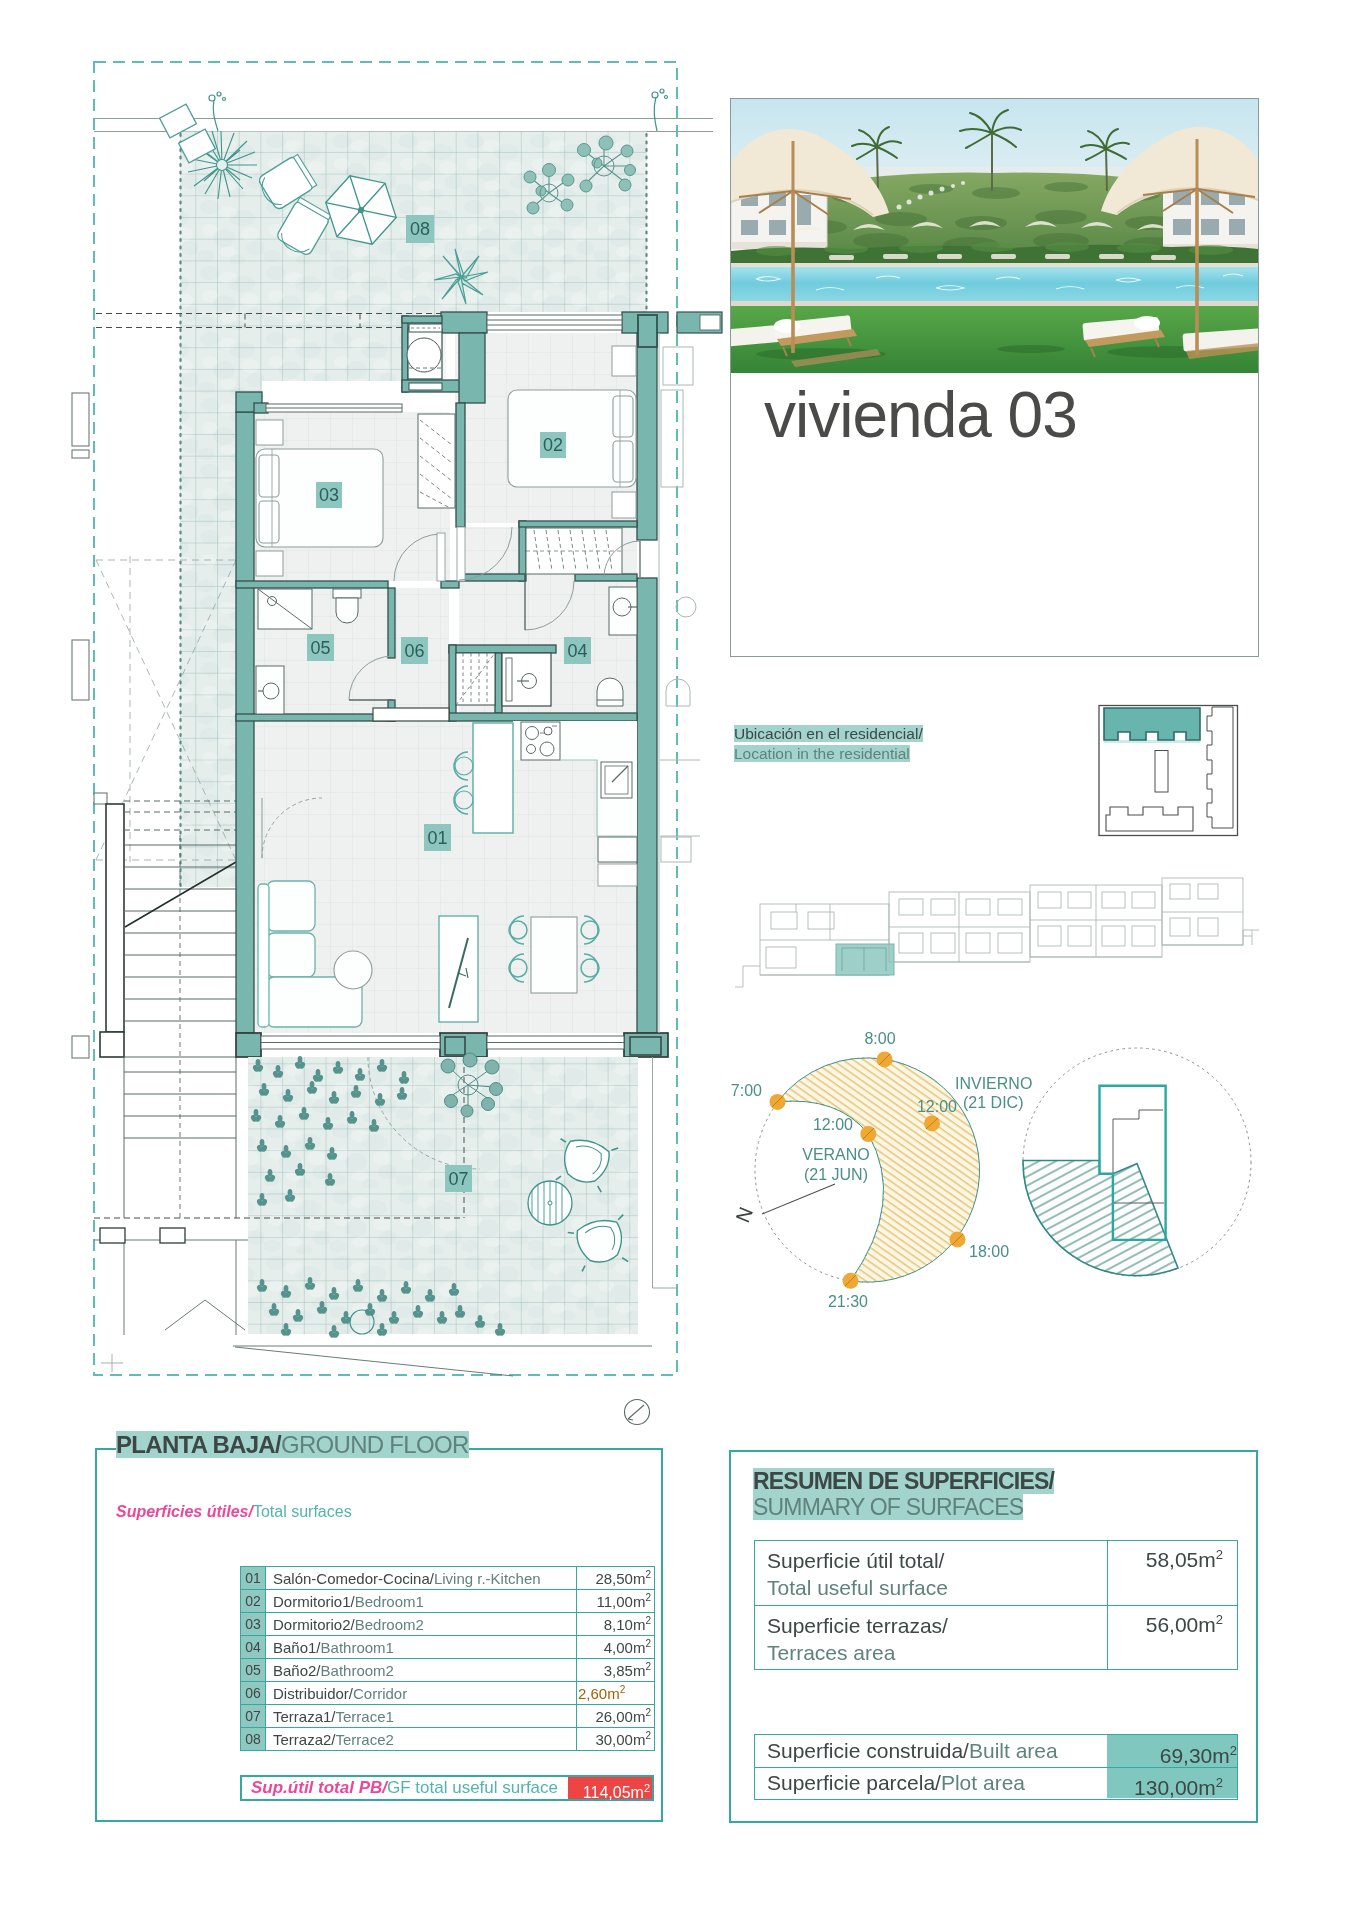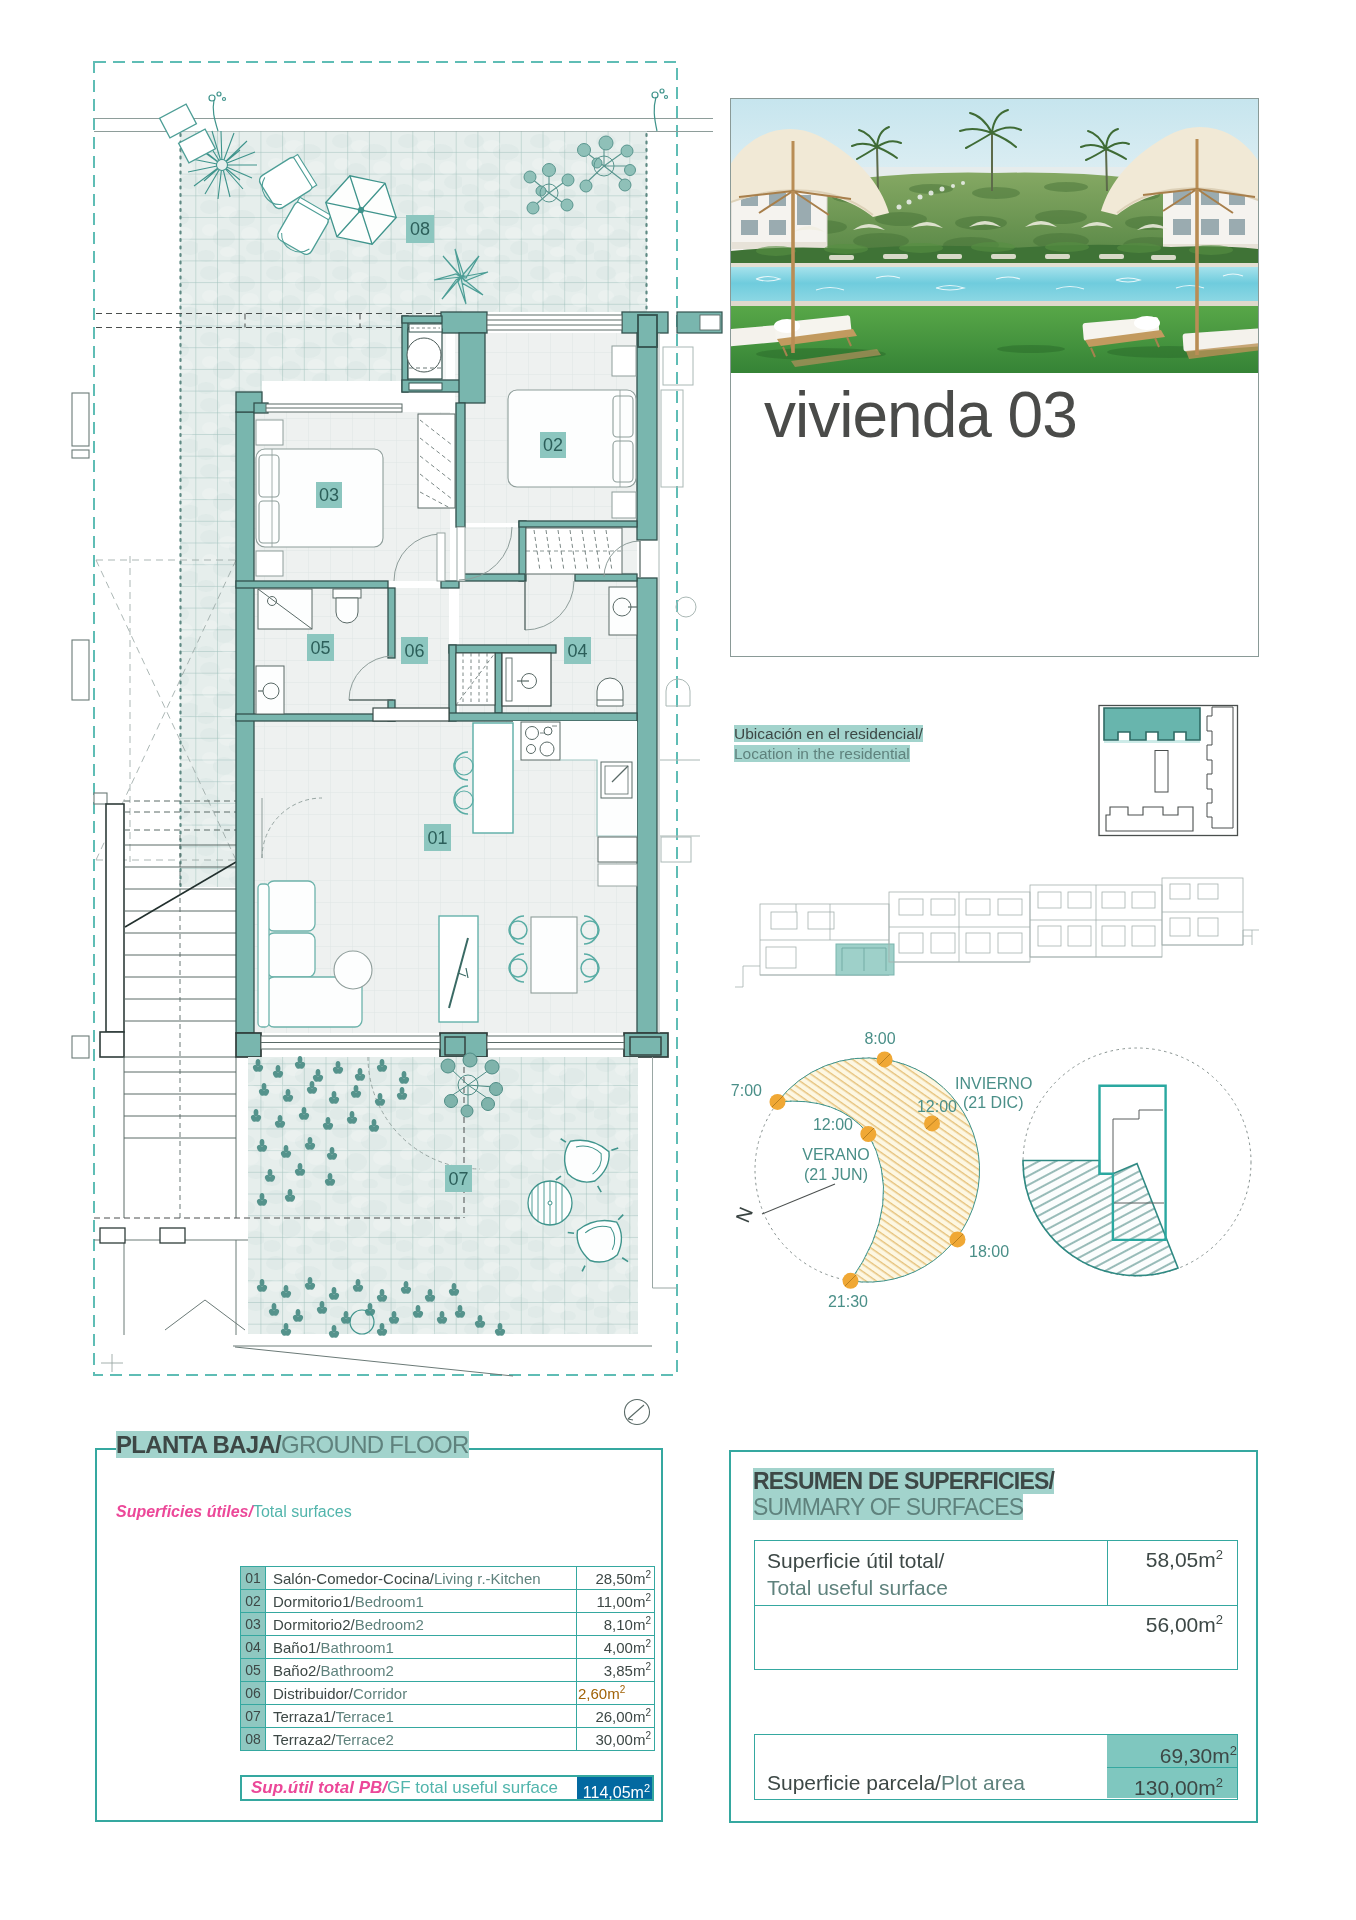--- a/index.html
+++ b/index.html
@@ -921,28 +921,30 @@
   <tr style="height:23px;">
     <td style="background:#8fc8c1;border:1px solid #35a8a0;text-align:center;color:#3d4846;font-size:14px;">08</td>
     <td style="border:1px solid #35a8a0;padding-left:7px;color:#3d4846;">Terraza2/<span class="gt">Terrace2</span></td>
     <td style="border:1px solid #35a8a0;text-align:right;padding-right:3px;color:#3d4846;">30,00m<sup style="font-size:10px;">2</sup></td>
   </tr>
 </tbody>
     </table>
 
 <div class="abs" style="left:240px;top:1775px;width:414px;height:26px;border:2px solid #35a8a0;box-sizing:border-box;font-size:17px;">
   <div style="position:absolute;left:0;top:0;width:336px;height:22px;line-height:22px;padding-left:9px;"><b class="tl" style="font-weight:600">Sup.útil total PB/</b><span class="tl2">GF total useful surface</span></div>
-  <div style="position:absolute;right:0;top:0;width:75px;height:22px;line-height:22px;background:#0369a1;color:#fff;text-align:right;padding-right:2px;font-size:16px;box-sizing:border-box;">114,05m<sup style="font-size:11px;">2</sup></div>
+  <div style="position:absolute;right:0;top:0;width:84px;height:22px;line-height:22px;background:#ef4444;color:#fff;text-align:right;padding-right:2px;font-size:16px;box-sizing:border-box;">114,05m<sup style="font-size:11px;">2</sup></div>
 </div>
 
 <div class="abs" style="left:754px;top:1540px;width:484px;height:130px;border:1.5px solid #35a8a0;box-sizing:border-box;font-size:21px;color:#3d4846;">
   <div style="position:absolute;left:0;top:0;width:353px;height:65px;border-right:1.5px solid #35a8a0;border-bottom:1.5px solid #35a8a0;box-sizing:border-box;padding:6px 0 0 12px;line-height:27px;">Superficie útil total/<br><span class="gt">Total useful surface</span></div>
   <div style="position:absolute;right:0;top:0;width:130px;height:65px;box-sizing:border-box;border-bottom:1.5px solid #35a8a0;text-align:right;padding:6px 14px 0 0;">58,05m<sup style="font-size:13px;">2</sup></div>
+  <div style="position:absolute;left:0;top:65px;width:353px;height:63px;border-right:1.5px solid #35a8a0;box-sizing:border-box;padding:6px 0 0 12px;line-height:27px;">Superficie terrazas/<br><span class="gt">Terraces area</span></div>
   <div style="position:absolute;right:0;top:65px;width:130px;height:63px;box-sizing:border-box;text-align:right;padding:6px 14px 0 0;">56,00m<sup style="font-size:13px;">2</sup></div>
 </div>
 
 <div class="abs" style="left:754px;top:1734px;width:484px;height:66px;border:1.5px solid #35a8a0;box-sizing:border-box;font-size:21px;color:#3d4846;">
+  <div style="position:absolute;left:0;top:0;width:353px;height:33px;border-right:1.5px solid #35a8a0;border-bottom:1.5px solid #35a8a0;box-sizing:border-box;padding-left:12px;line-height:31px;">Superficie construida/<span class="gt">Built area</span></div>
   <div style="position:absolute;right:0;top:0;width:130px;height:33px;background:#7fc7bf;box-sizing:border-box;border-bottom:1.5px solid #35a8a0;text-align:right;padding:0 0 0 0;line-height:31px;">69,30m<sup style="font-size:13px;">2</sup></div>
   <div style="position:absolute;left:0;top:33px;width:353px;height:30px;border-right:1.5px solid #35a8a0;box-sizing:border-box;padding-left:12px;line-height:30px;">Superficie parcela/<span class="gt">Plot area</span></div>
   <div style="position:absolute;right:0;top:33px;width:130px;height:30px;background:#7fc7bf;box-sizing:border-box;text-align:right;padding:0 14px 0 0;line-height:30px;">130,00m<sup style="font-size:13px;">2</sup></div>
 </div>
 
 </div>
 
 </body></html>

